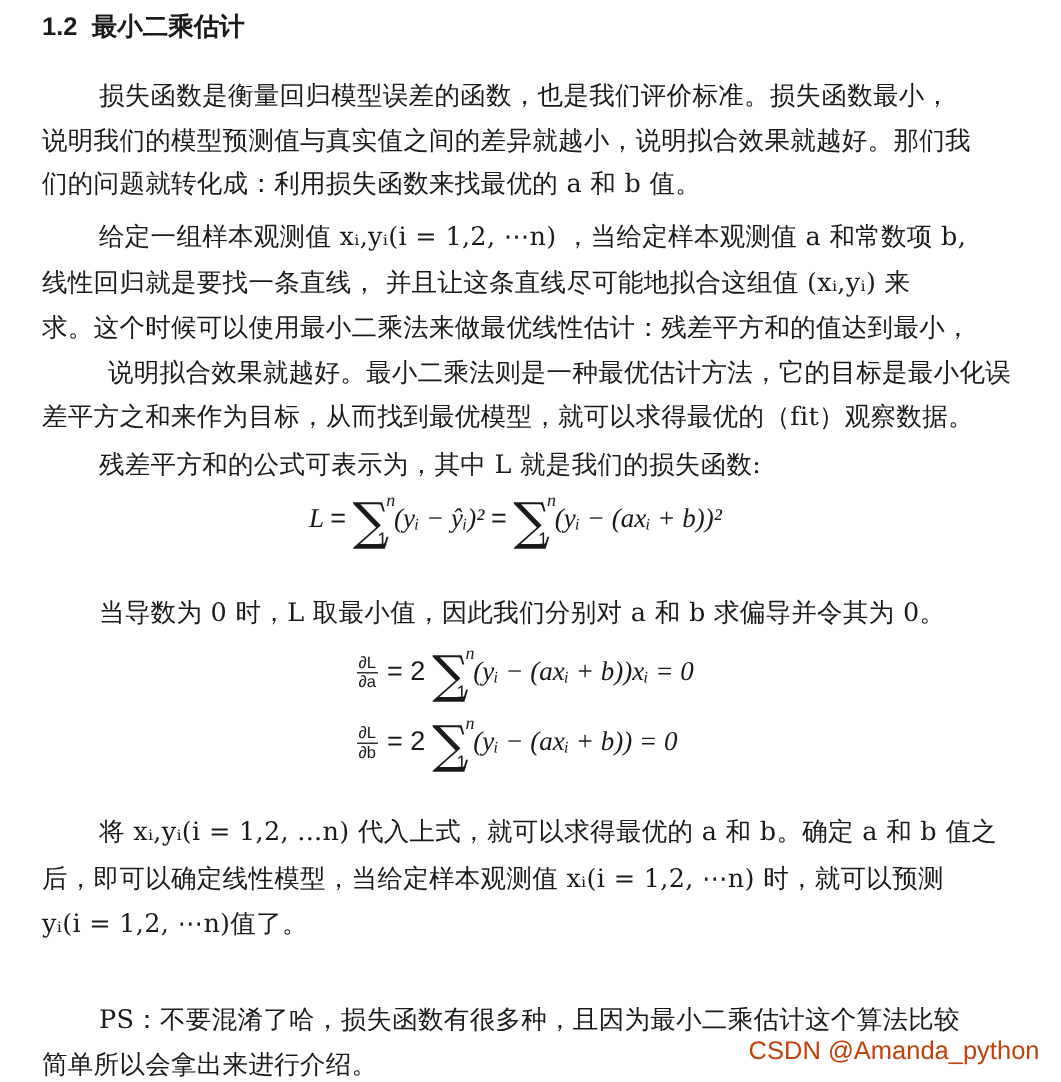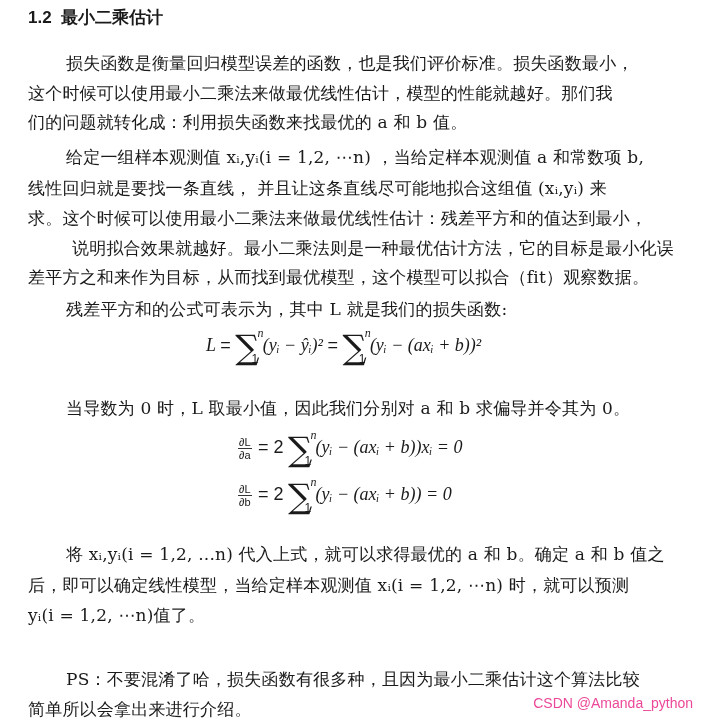--- a/index.html
+++ b/index.html
@@ -16,42 +16,42 @@
   .line { font-size: 17px; letter-spacing: 0.2px; }
   .math { font-family: "Liberation Serif", "DejaVu Serif", serif; font-style: italic; font-size: 18px; margin-left: 16px; }
   .mathup { font-family: "Liberation Sans", "DejaVu Sans", sans-serif; font-style: normal; }
   .sum { font-family: "DejaVu Serif", serif; font-style: normal; font-size: 34px; line-height: 1; vertical-align: -8px; }
   .supn { font-size: 12px; vertical-align: 14px; margin-left: -2px; }
   .subn { font-size: 12px; vertical-align: -12px; margin-left: -12px; font-style: normal; font-family: "Liberation Sans", sans-serif;}
   .frac { display: inline-block; vertical-align: middle; text-align: center; font-size: 11px; line-height: 12px; margin-right: 2px;}
   .frac .num { display: block; border-bottom: 1px solid #333; padding: 0 1px; }
   .frac .den { display: block; }
   .watermark {
-    right: 14px; bottom: 10px; font-size: 14px; color: #ec4899;
+    right: 14px; bottom: 10px; font-size: 17px; color: #c2410c;
     font-family: "Liberation Sans", "DejaVu Sans", sans-serif;
     margin-top: 36px;
   }
 </style>
 </head>
 <body>
 
 <div class="abs heading">
   <span>1.2</span>&nbsp;
   <span>最小二乘估计</span>
 </div>
 
 <div class="abs line" style="left:66px; top:52px;">损失函数是衡量回归模型误差的函数，也是我们评价标准。损失函数最小，</div>
-<div class="abs line" style="left:28px; top:82px;">这个时候可以使用最小二乘法来做最优线性估计，模型的性能就越好。那们我</div>
+<div class="abs line" style="left:28px; top:82px;">说明我们的模型预测值与真实值之间的差异就越小，说明拟合效果就越好。那们我</div>
 <div class="abs line" style="left:28px; top:111px;">们的问题就转化成：利用损失函数来找最优的 a 和 b 值。</div>
 
 <div class="abs line" style="left:66px; top:146px;">给定一组样本观测值  xᵢ,yᵢ(i = 1,2, ⋯n)  ，当给定样本观测值 a 和常数项 b,</div>
 <div class="abs line" style="left:28px; top:177px;">线性回归就是要找一条直线， 并且让这条直线尽可能地拟合这组值 (xᵢ,yᵢ) 来</div>
 <div class="abs line" style="left:28px; top:207px;text-align:center;">求。这个时候可以使用最小二乘法来做最优线性估计：残差平方和的值达到最小，</div>
 <div class="abs line" style="left:28px; top:237px;margin-left:44px;">说明拟合效果就越好。最小二乘法则是一种最优估计方法，它的目标是最小化误</div>
-<div class="abs line" style="left:28px; top:266px;">差平方之和来作为目标，从而找到最优模型，这个模型可以拟合（fit）观察数据。</div>
+<div class="abs line" style="left:28px; top:266px;">差平方之和来作为目标，从而找到最优模型，就可以求得最优的（fit）观察数据。</div>
 
 <div class="abs line" style="left:66px; top:298px;">残差平方和的公式可表示为，其中 L 就是我们的损失函数:</div>
 
 <div class="abs math" style="left:190px; top:326px;">
   <span>L</span>
   <span class="mathup">=</span>
   <span class="sum">∑</span><span class="supn">n</span><span class="subn">1</span>
   <span>(yᵢ − ŷᵢ)²</span>
   <span class="mathup">=</span>
   <span class="sum">∑</span><span class="supn">n</span><span class="subn">1</span>

